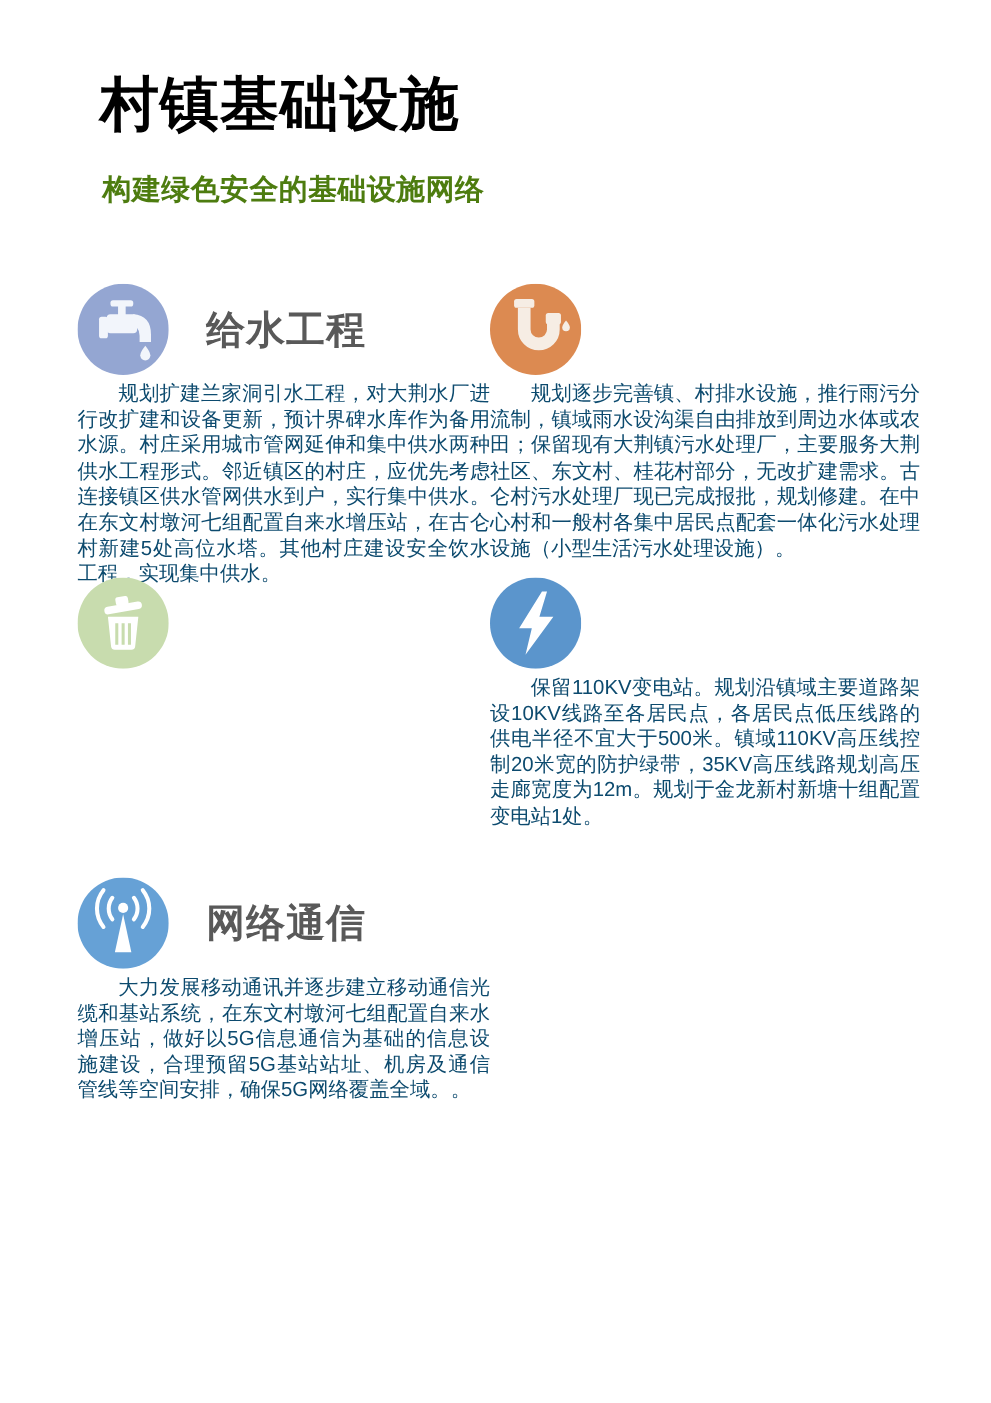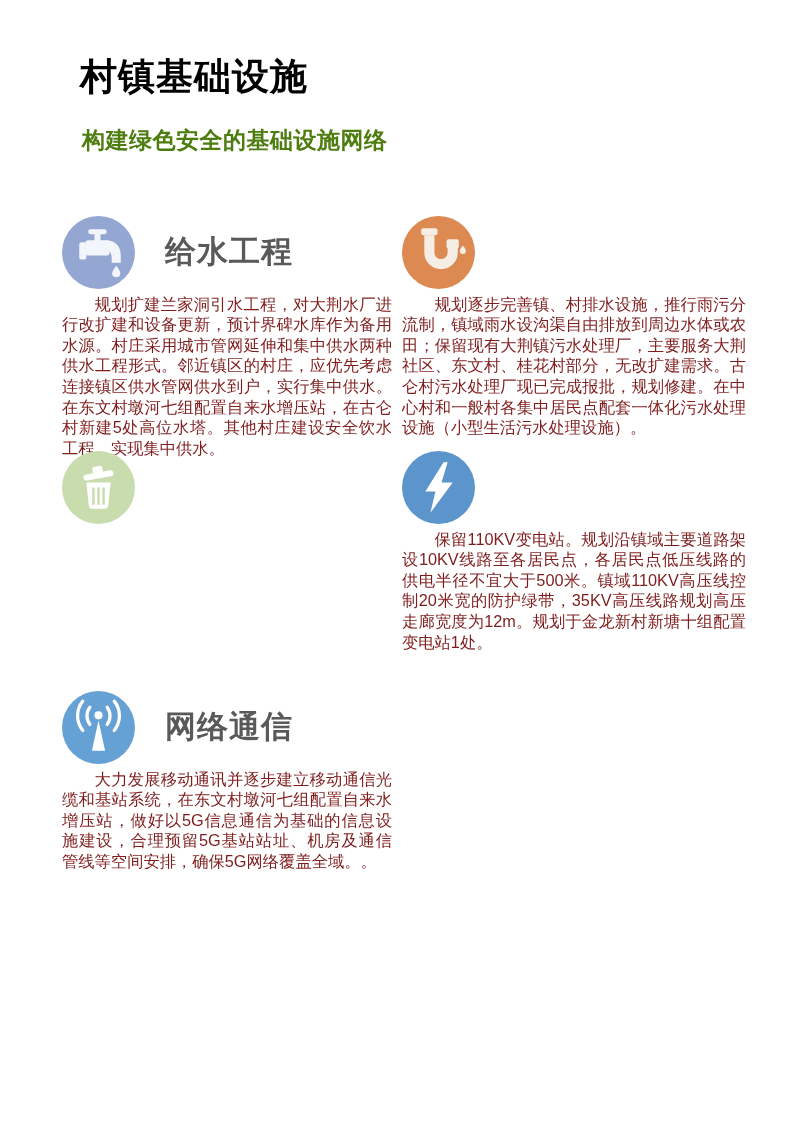--- a/index.html
+++ b/index.html
@@ -5,47 +5,46 @@
   html,body{margin:0;padding:0;background:#888;}
   .page{
     width:793px;height:1122px;margin:0 auto;background:#ffffff;
     position:relative;overflow:hidden;
     font-family:"Liberation Sans","DejaVu Sans",sans-serif;
     color:#111;
   }
   .content{padding:0 47px 0 62px;}
   .doc-title{
     margin:56px 0 0 18px;
-    font-size:37px;font-weight:900;color:#000;letter-spacing:1px;
+    font-size:47px;font-weight:900;color:#000;letter-spacing:1px;
     line-height:1.15;
   }
   .doc-subtitle{
     margin:26px 0 0 20px;
     font-size:23px;font-weight:bold;color:#4d7c0f;letter-spacing:0.5px;
   }
   .sections-grid{
     margin-top:60px;
     display:grid;
     grid-template-columns:330px 344px;
     grid-template-rows:235px 240px auto;
-    column-gap:10px;
   }
   .section{align-self:start;}
   .section-header{
     display:flex;align-items:center;gap:30px;
   }
   .section-icon{width:73px;height:73px;flex:0 0 73px;display:block;}
   .section-heading{
     font-size:31px;font-weight:bold;color:#595959;letter-spacing:1px;
     white-space:nowrap;
   }
   .section-body{
     margin:5px 0 0 0;
     font-size:16.3px;line-height:20.6px;
-    text-align:justify;text-indent:2em;color:#7f1d1d;
+    text-align:justify;text-indent:2em;color:#0c4a6e;
   }
 </style>
 </head>
 <body>
 
 <div class="page">
   <div class="content">
 
     <h1 class="doc-title">村镇基础设施</h1>
     <div class="doc-subtitle">构建绿色安全的基础设施网络</div>

